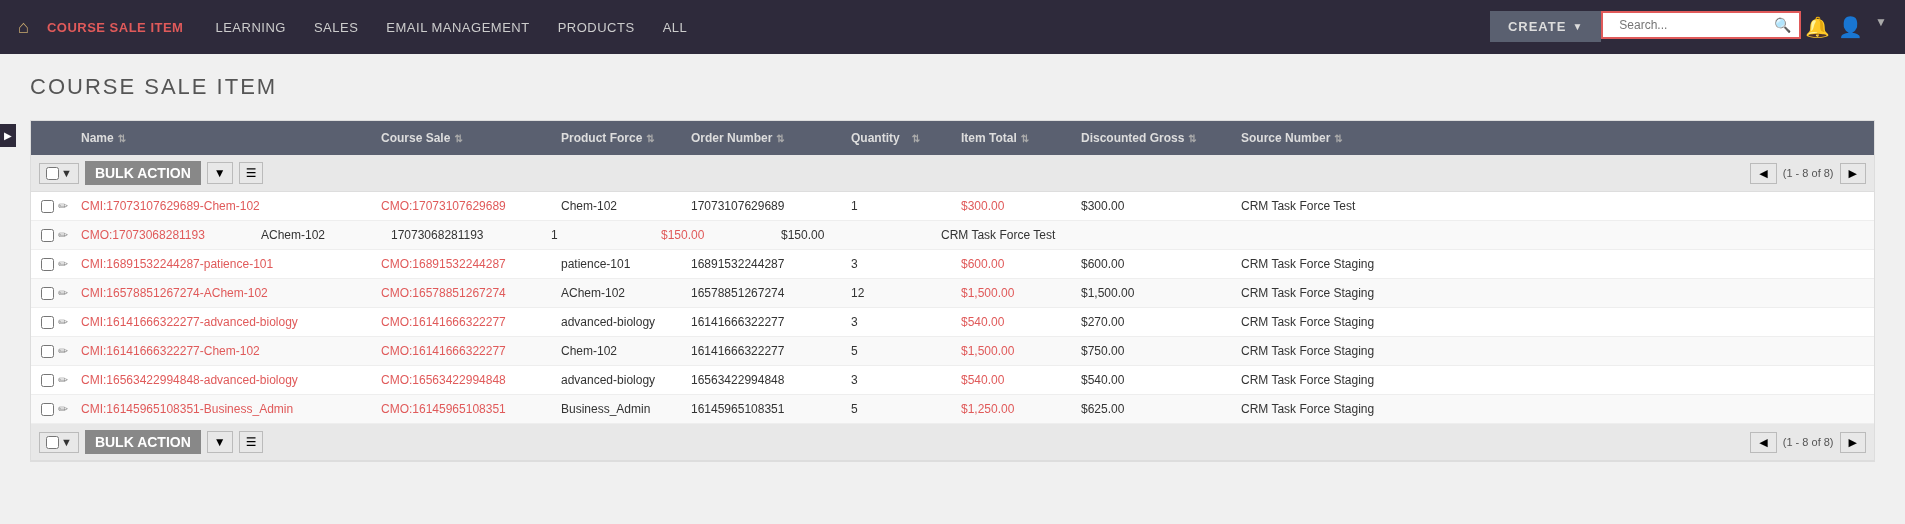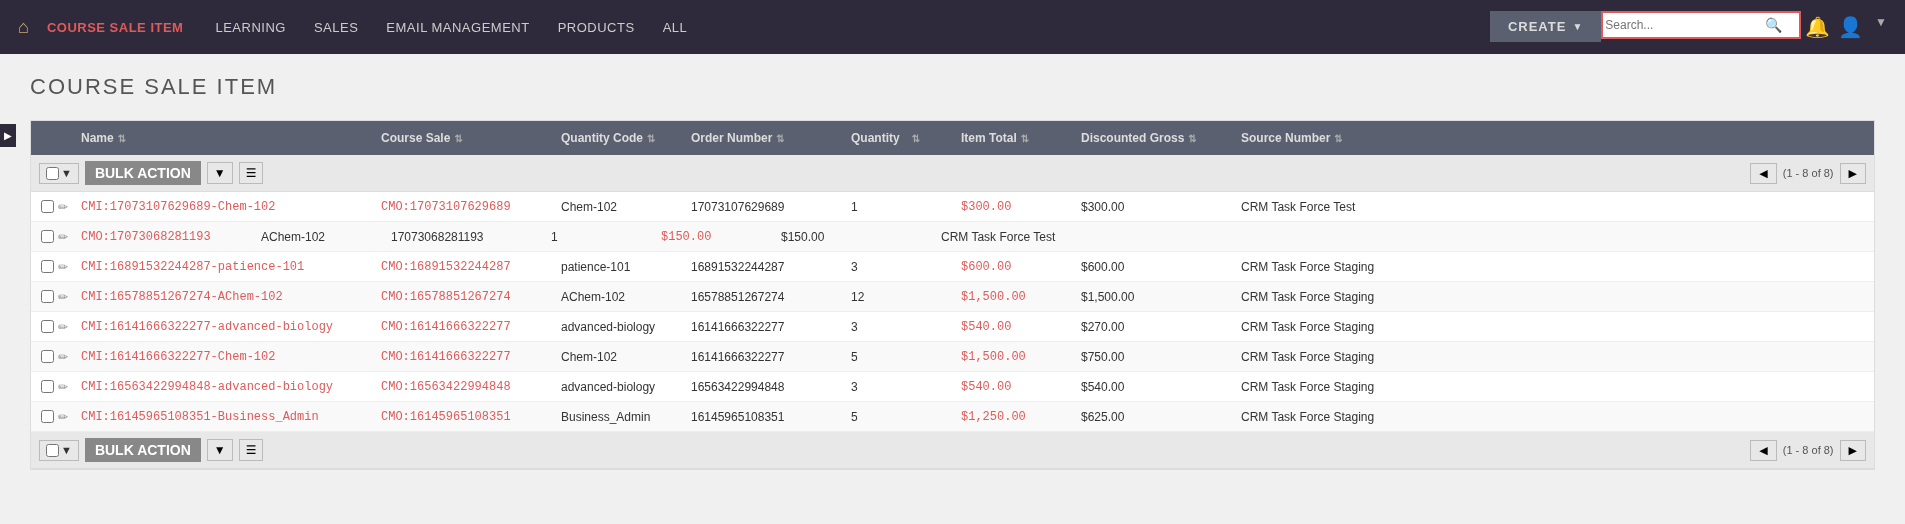--- a/index.html
+++ b/index.html
@@ -56,21 +56,21 @@
       display: flex;
       align-items: center;
       gap: 6px;
     }
     .create-btn-arrow { font-size: 10px; }
     .search-box {
       display: flex;
       align-items: center;
       background: #fff;
       border: 2px solid #e05a5a;
-      padding: 4px 2px;
+      padding: 4px 16px;
       width: 200px;
     }
     .search-input {
       border: none;
       outline: none;
       font-size: 12px;
       width: 160px;
       color: #999;
     }
     .search-icon { color: #999; font-size: 14px; cursor: pointer; }
@@ -221,21 +221,21 @@
     .cell-check {
       width: 40px;
       flex-shrink: 0;
       display: flex;
       align-items: center;
       gap: 4px;
     }
     .cell-check input[type=checkbox] { cursor: pointer; }
     .edit-icon { color: #888; cursor: pointer; font-size: 12px; }
 
-    .link-red { color: #e05a5a; text-decoration: none; cursor: pointer; font-family: Liberation Mono, monospace; }
+    .link-red { color: #e05a5a; text-decoration: none; cursor: pointer; }
 
   </style>
 </head>
 <body>
 
 <nav class="navbar">
   <span class="nav-home">⌂</span>
   <span class="nav-brand">COURSE SALE ITEM</span>
   <div class="nav-links">
     <a class="nav-link">LEARNING</a>
@@ -270,21 +270,21 @@
       <div class="th col-check"></div>
       <div class="th col-name">
         <span>Name</span>
         <span class="sort-icon">⇅</span>
       </div>
       <div class="th col-course-sale">
         <span>Course Sale</span>
         <span class="sort-icon">⇅</span>
       </div>
       <div class="th col-product-code">
-        <span>Quantity Code</span>
+        <span>Product Force</span>
         <span class="sort-icon">⇅</span>
       </div>
       <div class="th col-order-number">
         <span>Order Number</span>
         <span class="sort-icon">⇅</span>
       </div>
       <div class="th col-quantity">
         <span>Quantity</span>
         <span class="sort-icon">⇅</span>
       </div>

